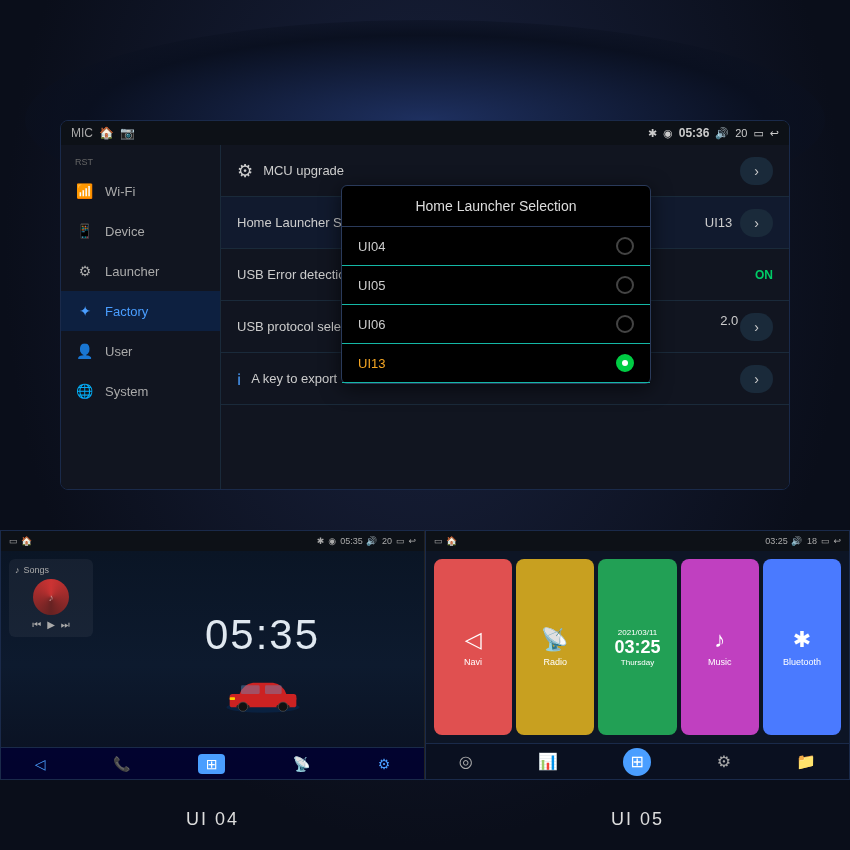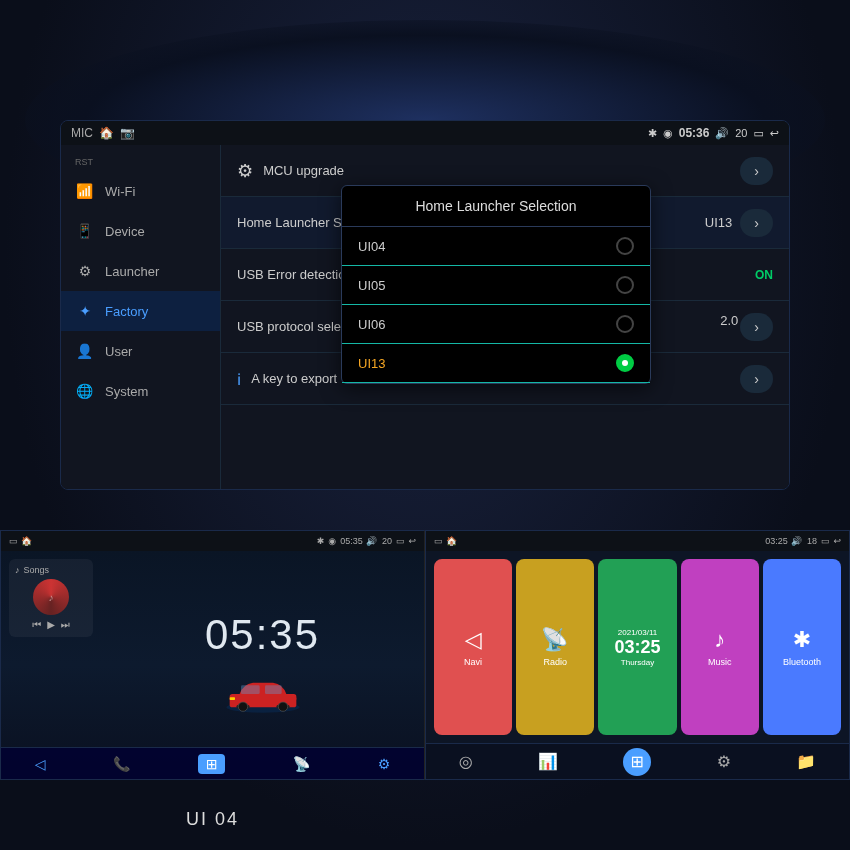--- a/index.html
+++ b/index.html
@@ -653,13 +653,14 @@
         <span class="ui05-nav-icon active-ui05">⊞</span>
         <span class="ui05-nav-icon">⚙</span>
         <span class="ui05-nav-icon">📁</span>
       </div>
     </div>
   </div>
 </div>
 
 <div class="screen-labels">
   <div class="screen-label">UI 04</div>
+  <div class="screen-label">UI 05</div>
 </div>
 
 </body></html>

